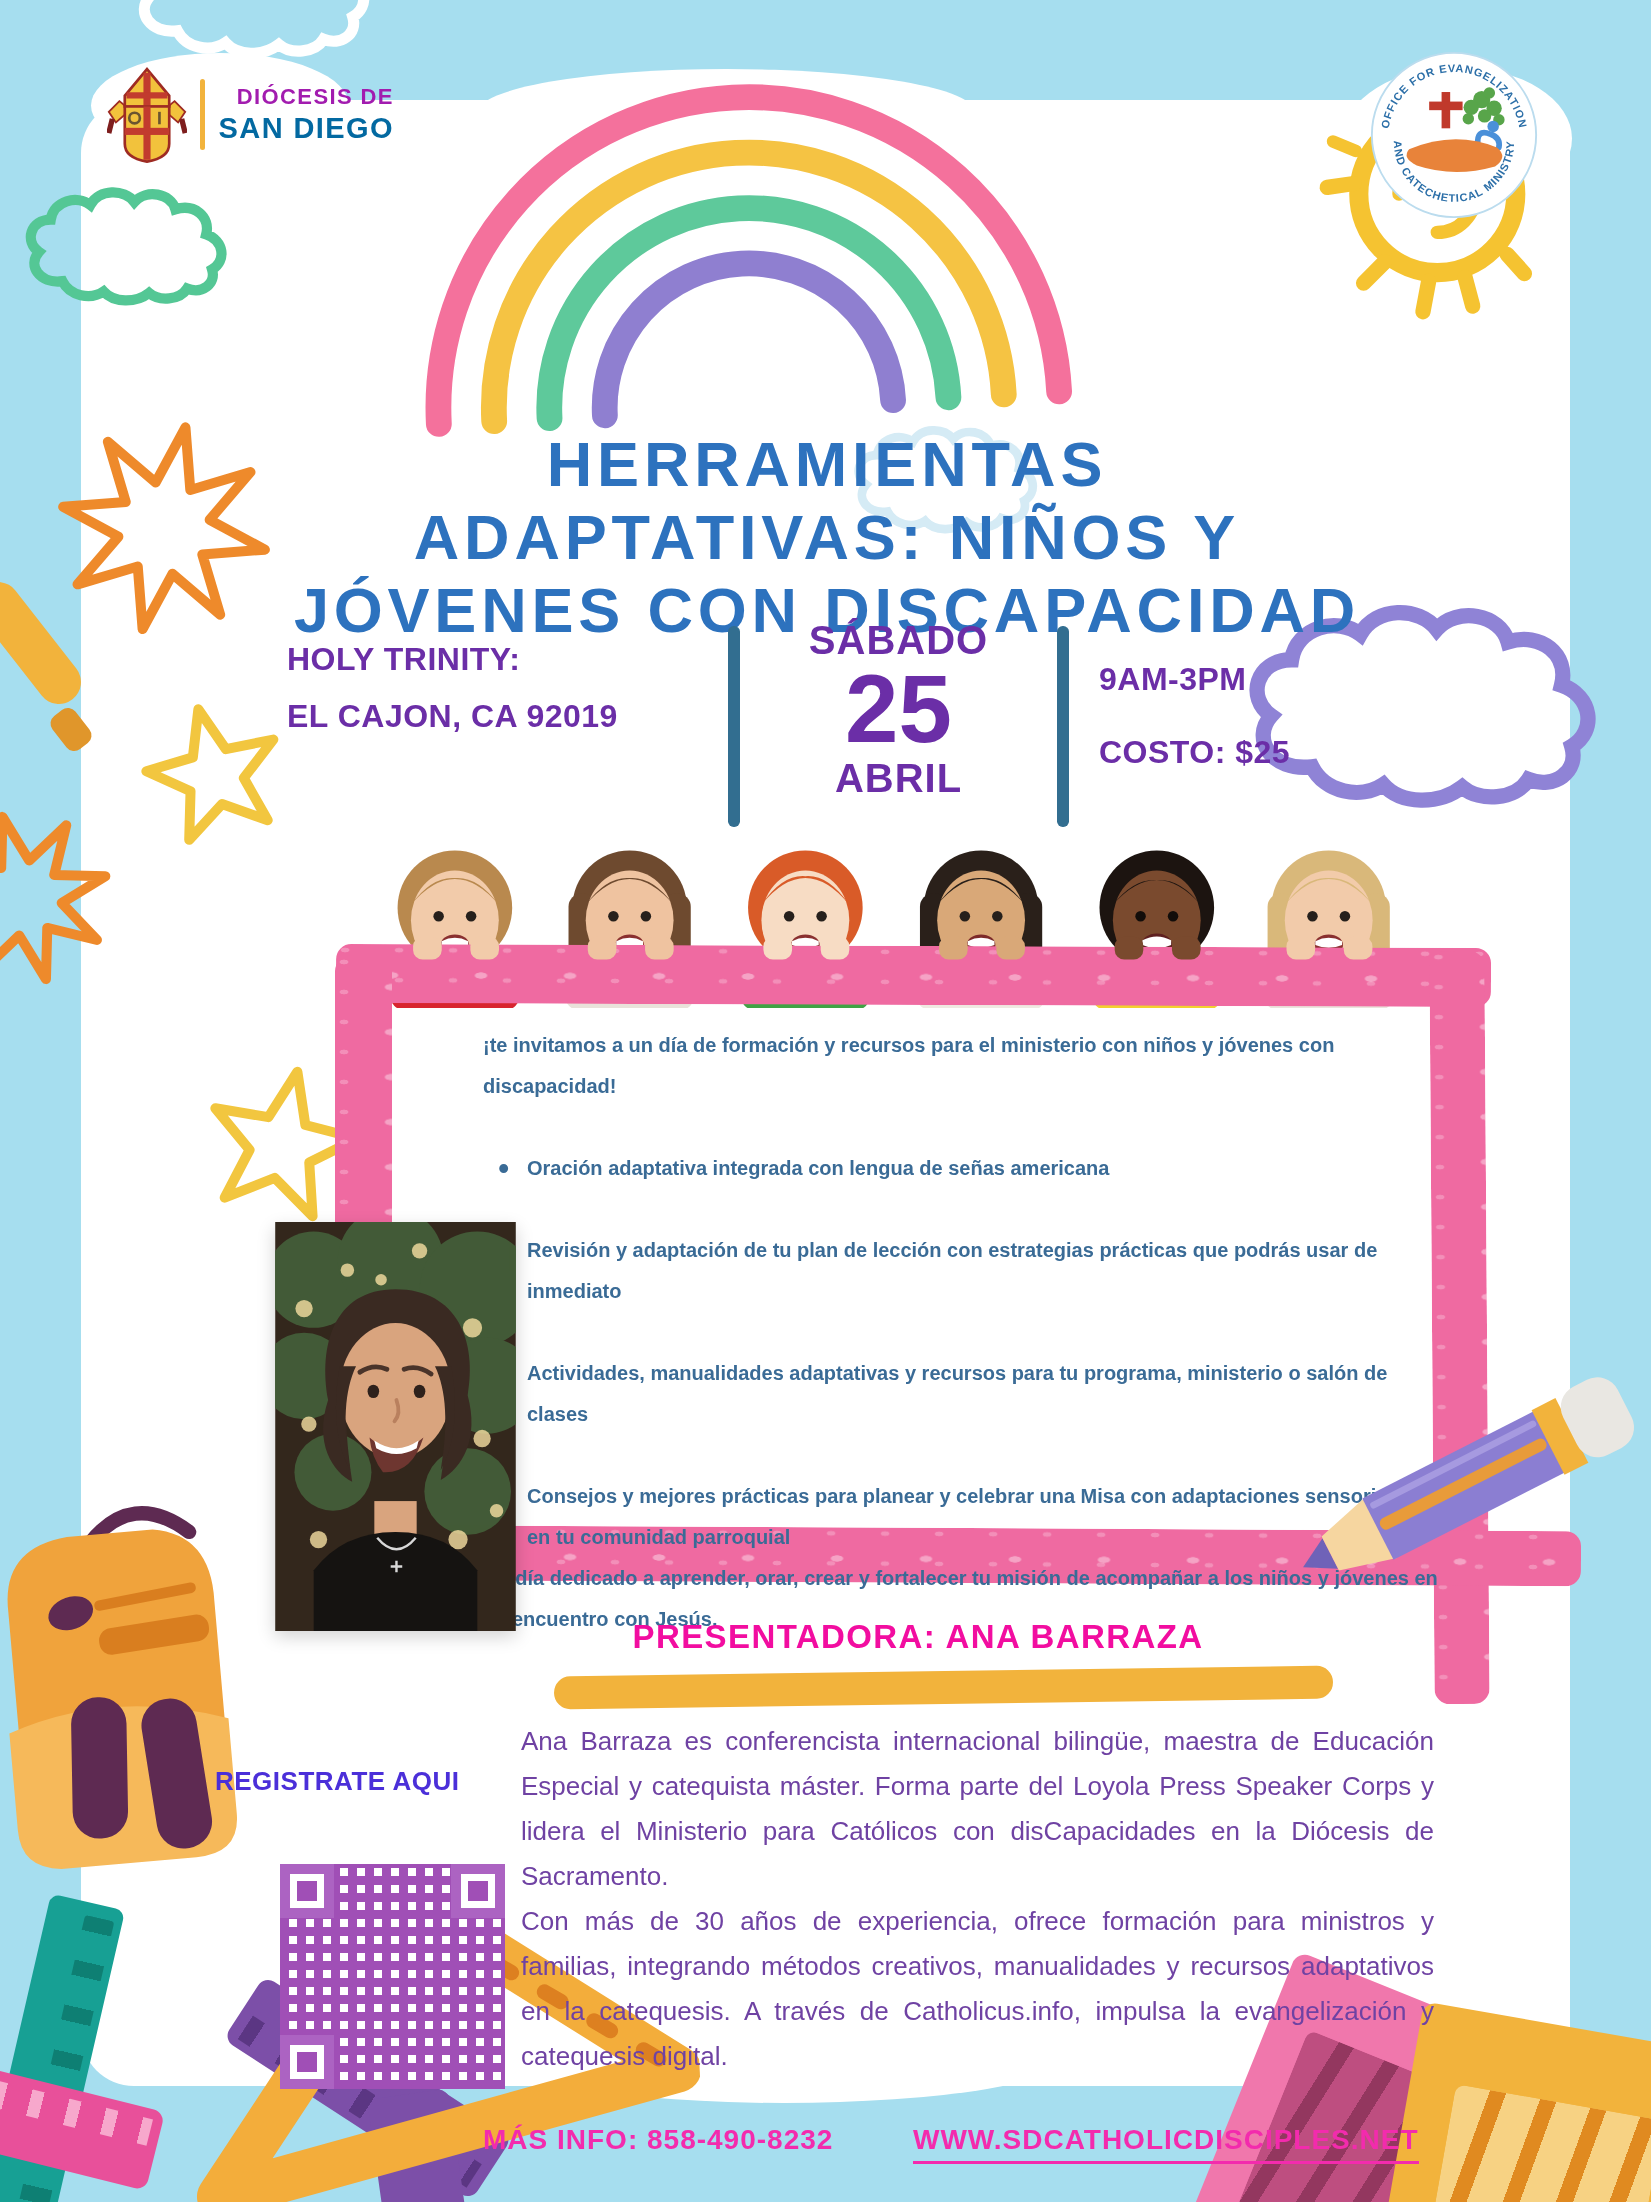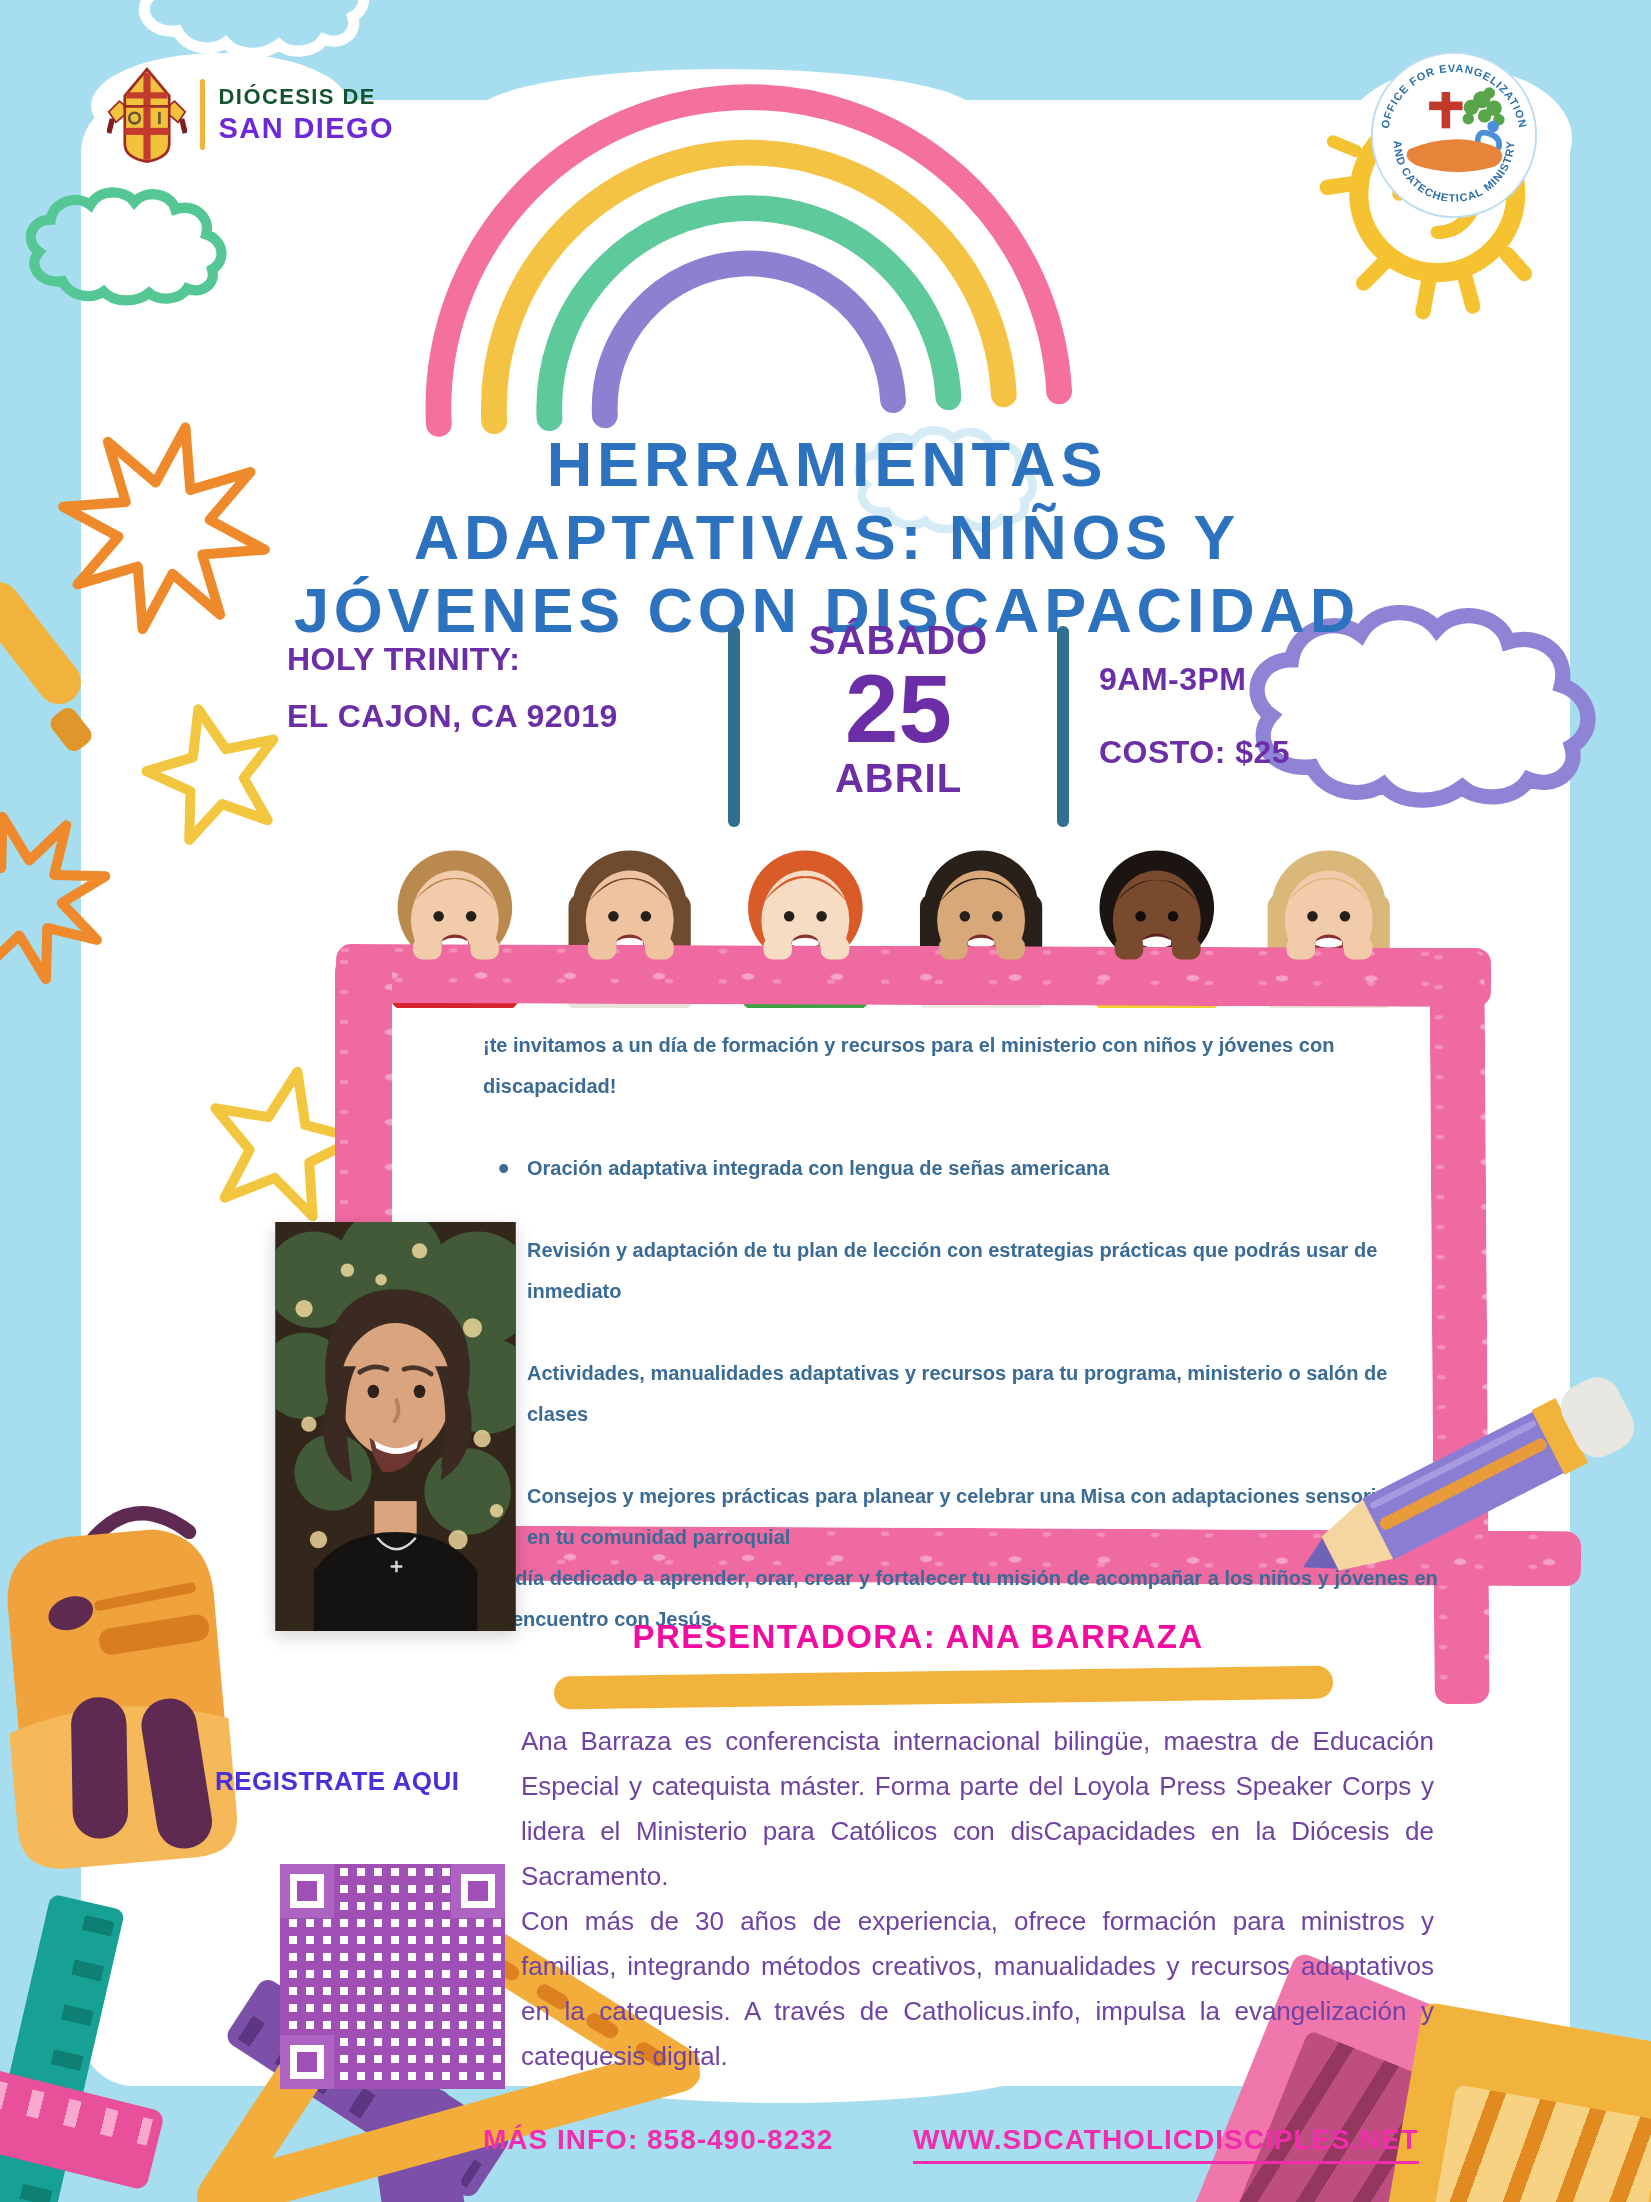--- a/index.html
+++ b/index.html
@@ -8,22 +8,22 @@
   #page *{box-sizing:border-box;}
   .abs{position:absolute;}
 
   
   .paper{left:81px;top:100px;width:1489px;height:1986px;background:#fff;border-radius:53px;z-index:1;}
   .bump{background:#fff;border-radius:50%;z-index:1;}
 
   
   .diocese{left:107px;top:65px;z-index:3;display:flex;align-items:center;gap:13.4px;}
   .dio-divider{width:4.8px;height:71px;background:#F2B33C;border-radius:2.9px;}
-  .dio-l1{font-size:22px;font-weight:700;letter-spacing:1.4px;color:#14532d;}
-  .dio-l2{font-size:29px;font-weight:800;letter-spacing:1.4px;color:#6d28d9;margin-top:1.9px;}
+  .dio-l1{font-size:22px;font-weight:700;letter-spacing:1.4px;color:#a21caf;text-align:right;}
+  .dio-l2{font-size:29px;font-weight:800;letter-spacing:1.4px;color:#0369a1;margin-top:1.9px;}
   .badge{left:1369px;top:50px;z-index:3;}
 
   
   .rainbow{left:411px;top:78px;z-index:3;transform:rotate(-3deg);}
   .sun{left:1308px;top:84px;z-index:2;}
 
   
   .title{left:134px;top:428px;width:1386px;z-index:4;text-align:center;color:#2D72BE;
          font-weight:800;font-size:63px;line-height:73px;letter-spacing:4.8px;}
 

